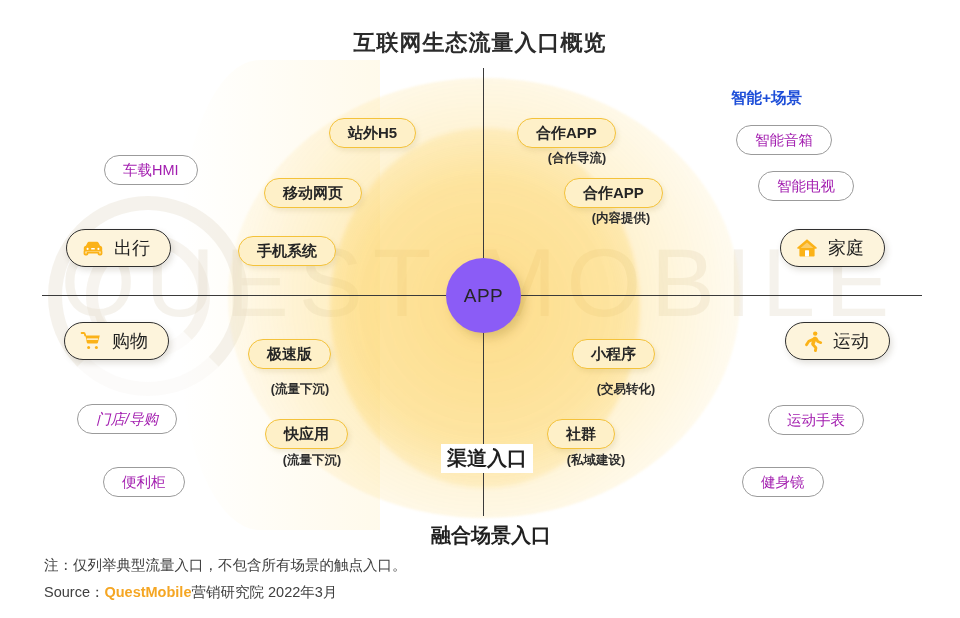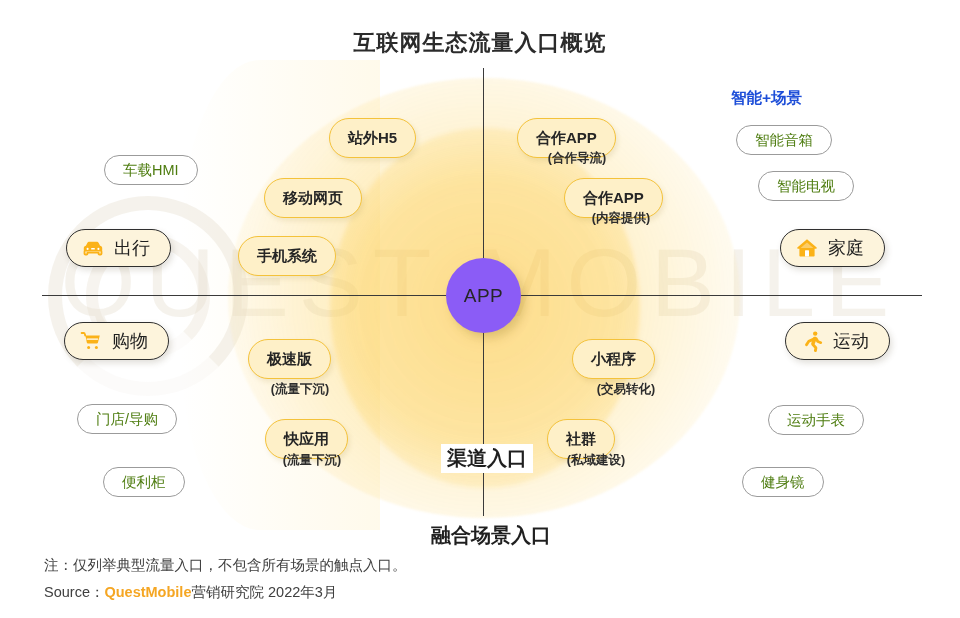--- a/index.html
+++ b/index.html
@@ -120,37 +120,37 @@
 
   
   .pill {
     position: absolute;
     display: flex; align-items: center; justify-content: center;
     white-space: nowrap;
     border-radius: 999px;
   }
   
   .pill-entry {
-    height: 40px;
+    height: 30px;
     padding: 0 18px;
     background: #FEF0C8;
     border: 1.4px solid #F4C23A;
     box-shadow: 2px 3px 5px rgba(150,120,40,0.13);
     font-size: 15px;
     font-weight: bold;
     color: #262626;
   }
   
   .pill-device {
     height: 30px;
     padding: 0 18px;
     background: #ffffff;
     border: 1.2px solid #9b9b9b;
     font-size: 14.5px;
-    color: #4d7c0f;
+    color: #a21caf;
   }
   
   .pill-cat {
     height: 38px;
     padding: 0 20px 0 14px;
     background: #FDF4DC;
     border: 1.6px solid #2f2f2f;
     box-shadow: 2px 3px 6px rgba(90,80,50,0.18);
     font-size: 18px;
     font-weight: normal;
@@ -223,21 +223,21 @@
   <div class="app-node">APP</div>
 
   <div class="axis-label" style="left:441px; top:444px;">渠道入口</div>
   <div class="axis-label plain" style="left:425px; top:521px;">融合场景入口</div>
 
   <div class="section-head" style="left:731px; top:88px;">智能+场景</div>
 
   <div class="pill pill-device" style="left:104px; top:155px;">车载HMI</div>
   <div class="pill pill-device" style="left:736px; top:125px;">智能音箱</div>
   <div class="pill pill-device" style="left:758px; top:171px;">智能电视</div>
-  <div class="pill pill-device" style="left:77px; top:404px;">门店/导购</div>
+  <div class="pill pill-device" style="left:77px; top:404px;font-style:italic;">门店/导购</div>
   <div class="pill pill-device" style="left:103px; top:467px;">便利柜</div>
   <div class="pill pill-device" style="left:768px; top:405px;">运动手表</div>
   <div class="pill pill-device" style="left:742px; top:467px;">健身镜</div>
 
   <div class="pill pill-cat" style="left:66px; top:229px;">
     <span class="cat-ico">
       <svg viewBox="0 0 24 24" fill="none">
         <path d="M3.5 15.5v2.2c0 .4.3.8.8.8h1.4c.4 0 .8-.4.8-.8v-1.1h11v1.1c0 .4.4.8.8.8h1.4c.5 0 .8-.4.8-.8v-2.2" stroke="#FBB218" stroke-width="1.8" stroke-linecap="round"></path>
         <path d="M4.2 15.6h15.6c.8 0 1.4-.6 1.4-1.4v-2.1c0-1.2-.9-2.2-2.1-2.4l-1.4-2.6c-.4-.8-1.2-1.3-2.1-1.3H8.4c-.9 0-1.7.5-2.1 1.3L4.9 9.7c-1.2.2-2.1 1.2-2.1 2.4v2.1c0 .8.6 1.4 1.4 1.4z" fill="#FBB218"></path>
         <circle cx="6.6" cy="12.9" r="1.05" fill="#ffffff"></circle>

